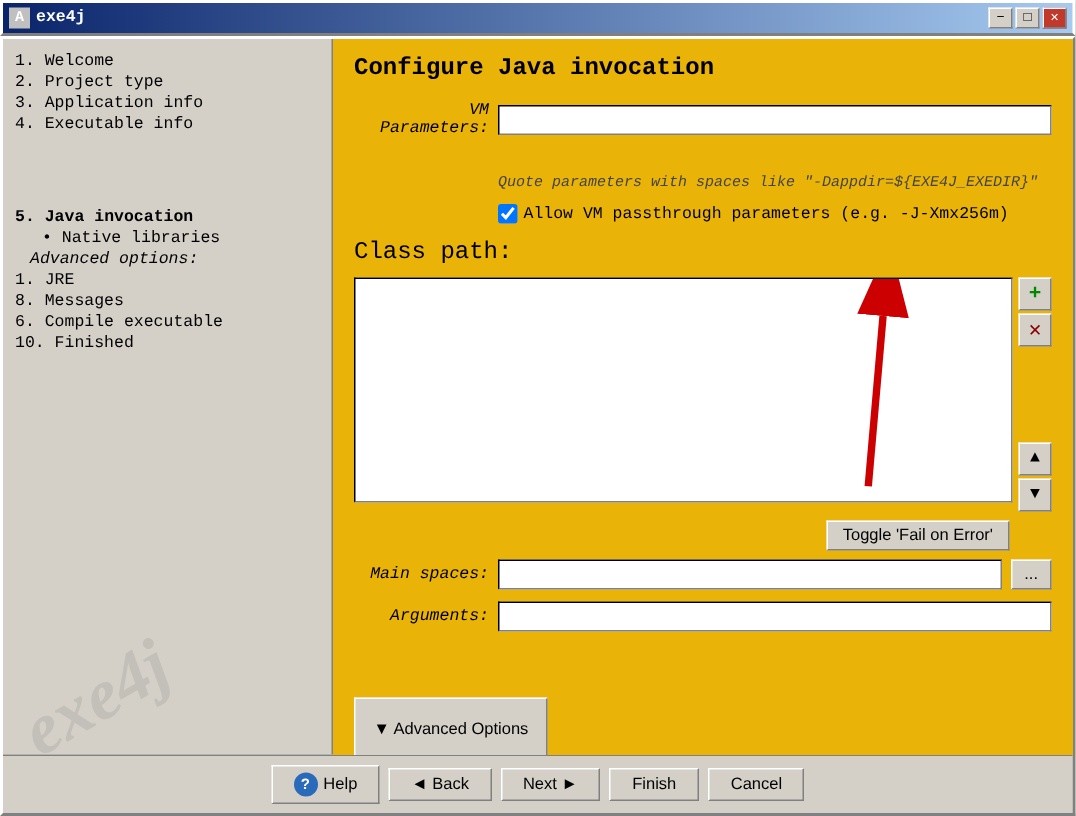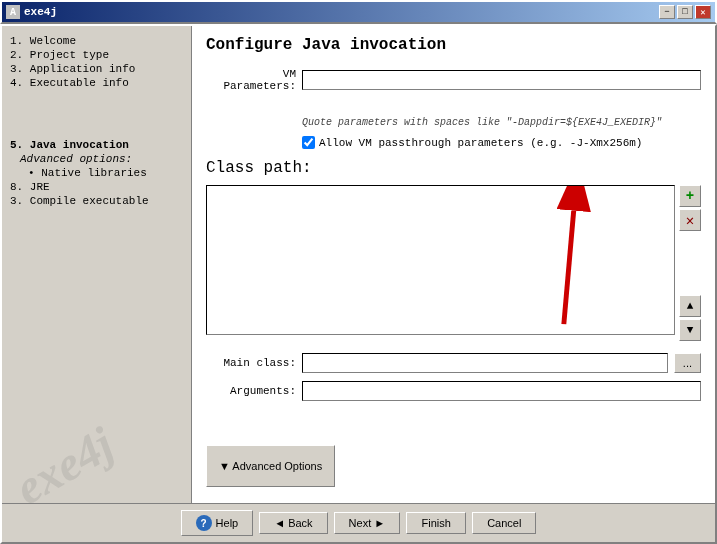--- a/index.html
+++ b/index.html
@@ -78,21 +78,21 @@
 
     
     .content {
       display: flex;
       flex: 1;
       overflow: hidden;
     }
 
     
     .sidebar {
-      width: 190px;
+      width: 220px;
       background: #d4d0c8;
       border-right: 1px solid #808080;
       padding: 8px 6px;
       font-size: 11px;
       position: relative;
       overflow: hidden;
     }
     .sidebar-item {
       padding: 1px 2px;
       cursor: pointer;
@@ -120,21 +120,21 @@
       color: rgba(100, 100, 100, 0.15);
       transform: rotate(-30deg);
       pointer-events: none;
       font-family: serif;
     }
 
     
     .main-panel {
       flex: 1;
       padding: 10px 14px;
-      background: #ffffff;
+      background: #eab308;
       overflow-y: auto;
       display: flex;
       flex-direction: column;
       gap: 6px;
     }
     .panel-title {
       font-size: 16px;
       font-weight: bold;
       color: #000;
       margin-bottom: 8px;
@@ -145,20 +145,21 @@
       display: flex;
       align-items: center;
       gap: 6px;
       margin-bottom: 2px;
     }
     .form-label {
       width: 90px;
       text-align: right;
       font-size: 11px;
       flex-shrink: 0;
+      font-style: italic;
     }
     .form-hint {
       font-size: 10px;
       color: #444;
       margin-left: 96px;
       margin-bottom: 2px;
       font-style: italic;
       margin-top: 17px;
     }
     .checkbox-row {
@@ -343,24 +344,26 @@
 
 <div class="window">
   <div class="content">
 
     <div class="sidebar">
       <div class="sidebar-item">1. Welcome</div>
       <div class="sidebar-item">2. Project type</div>
       <div class="sidebar-item">3. Application info</div>
       <div class="sidebar-item">4. Executable info</div>
       <div class="sidebar-item active">5. <b>Java invocation</b></div>
+      <div class="sidebar-item sub-item">• Native libraries</div>
       <div class="sidebar-item sub">Advanced options:</div>
-      <div class="sidebar-item sub-item">• Native libraries</div>
-      <div class="sidebar-item">8. JRE</div>
-      <div class="sidebar-item">3. Compile executable</div>
+      <div class="sidebar-item">1. JRE</div>
+      <div class="sidebar-item">8. Messages</div>
+      <div class="sidebar-item">6. Compile executable</div>
+      <div class="sidebar-item">10. Finished</div>
       <div class="sidebar-watermark">exe4j</div>
     </div>
 
     <div class="main-panel">
       <div class="panel-title">Configure Java invocation</div>
 
       <div class="form-row">
         <div class="form-label">VM Parameters:</div>
         <input class="text-input" type="text" value="" style="">
       </div>
@@ -391,23 +394,26 @@
           </div>
           <div class="icon-btn red">
             <span>✕</span>
           </div>
           <div style="height: 60px;"></div>
           <div class="icon-btn arrow">▲</div>
           <div class="icon-btn arrow">▼</div>
         </div>
       </div>
 
+      <div style="display: flex; justify-content: flex-end; padding-right: 28px;">
+        <button class="toggle-fail-btn">Toggle 'Fail on Error'</button>
+      </div>
 
       <div class="form-row main-class-row">
-        <div class="form-label">Main class:</div>
+        <div class="form-label">Main spaces:</div>
         <input class="text-input" type="text" value="" style="flex: 1 1 0%;">
         <button class="browse-btn">...</button>
       </div>
 
       <div class="form-row">
         <div class="form-label">Arguments:</div>
         <input class="text-input" type="text" value="" style="">
       </div>
 
       <div style="margin-top: 4px;">

